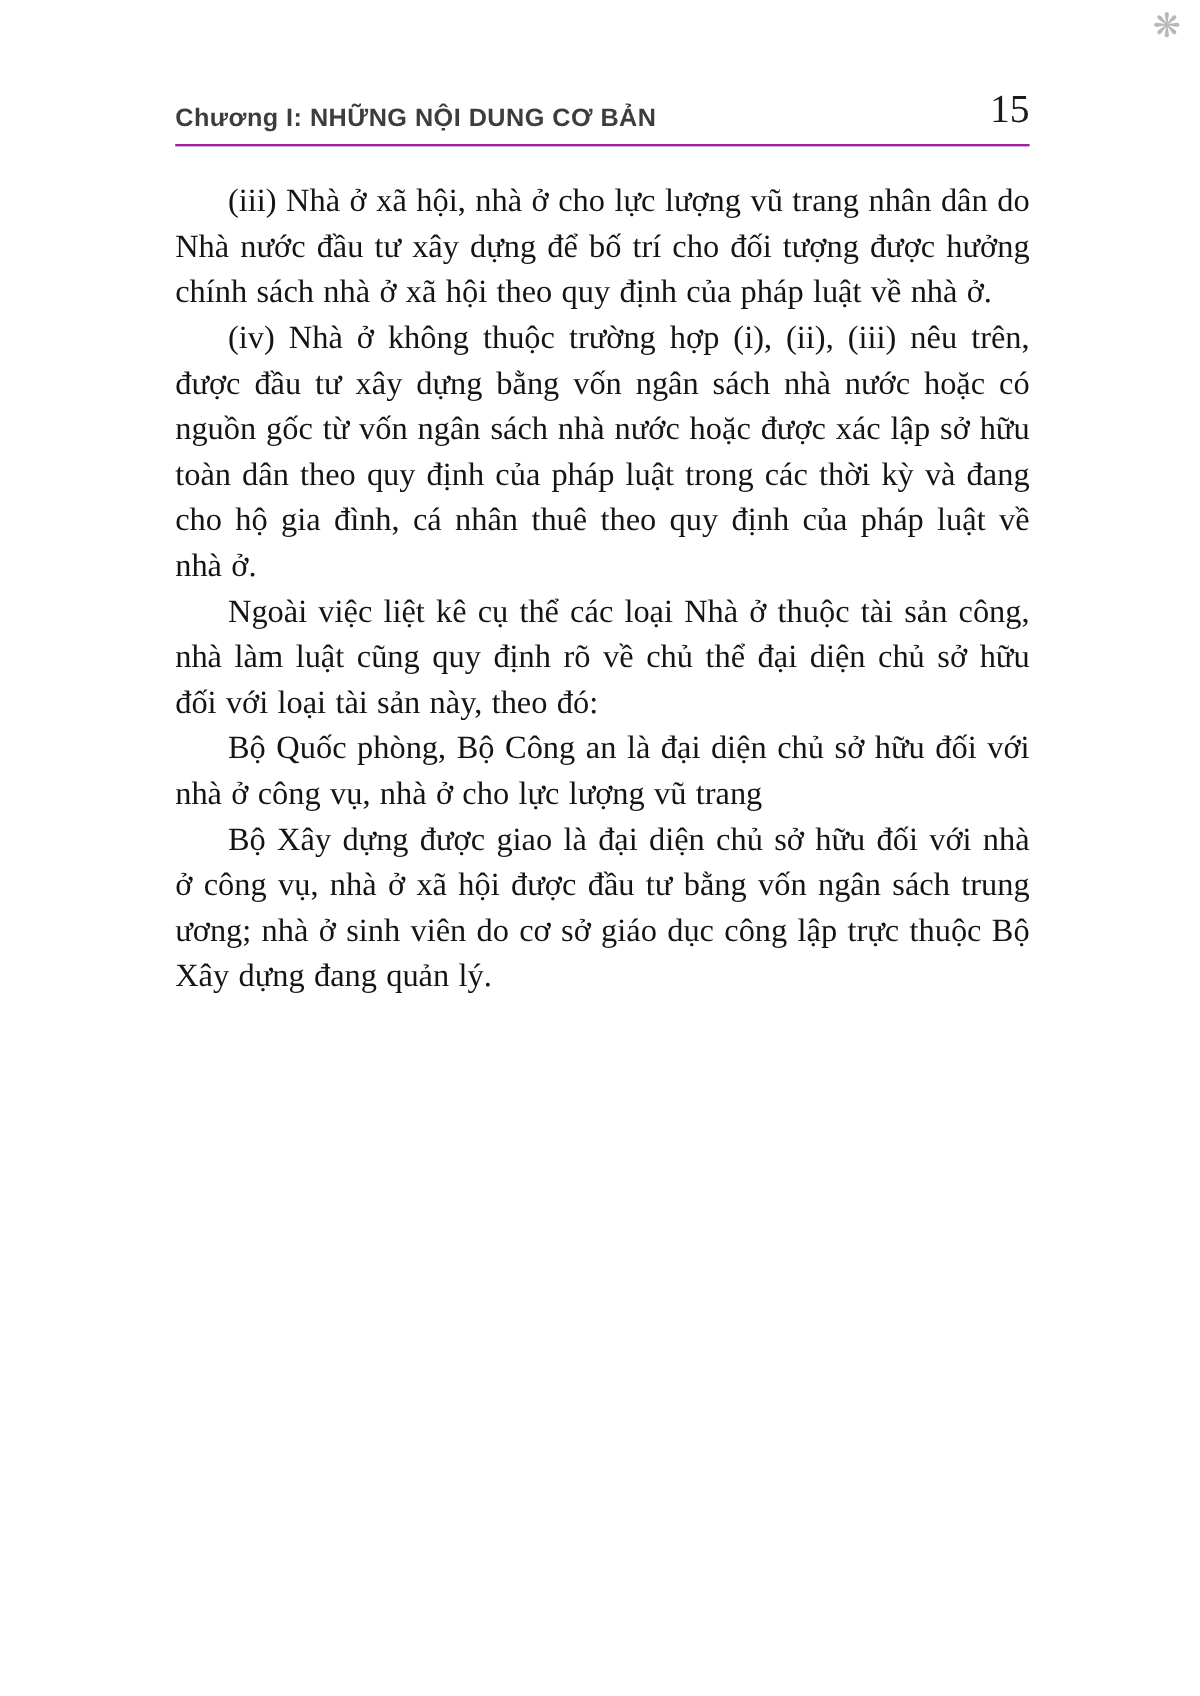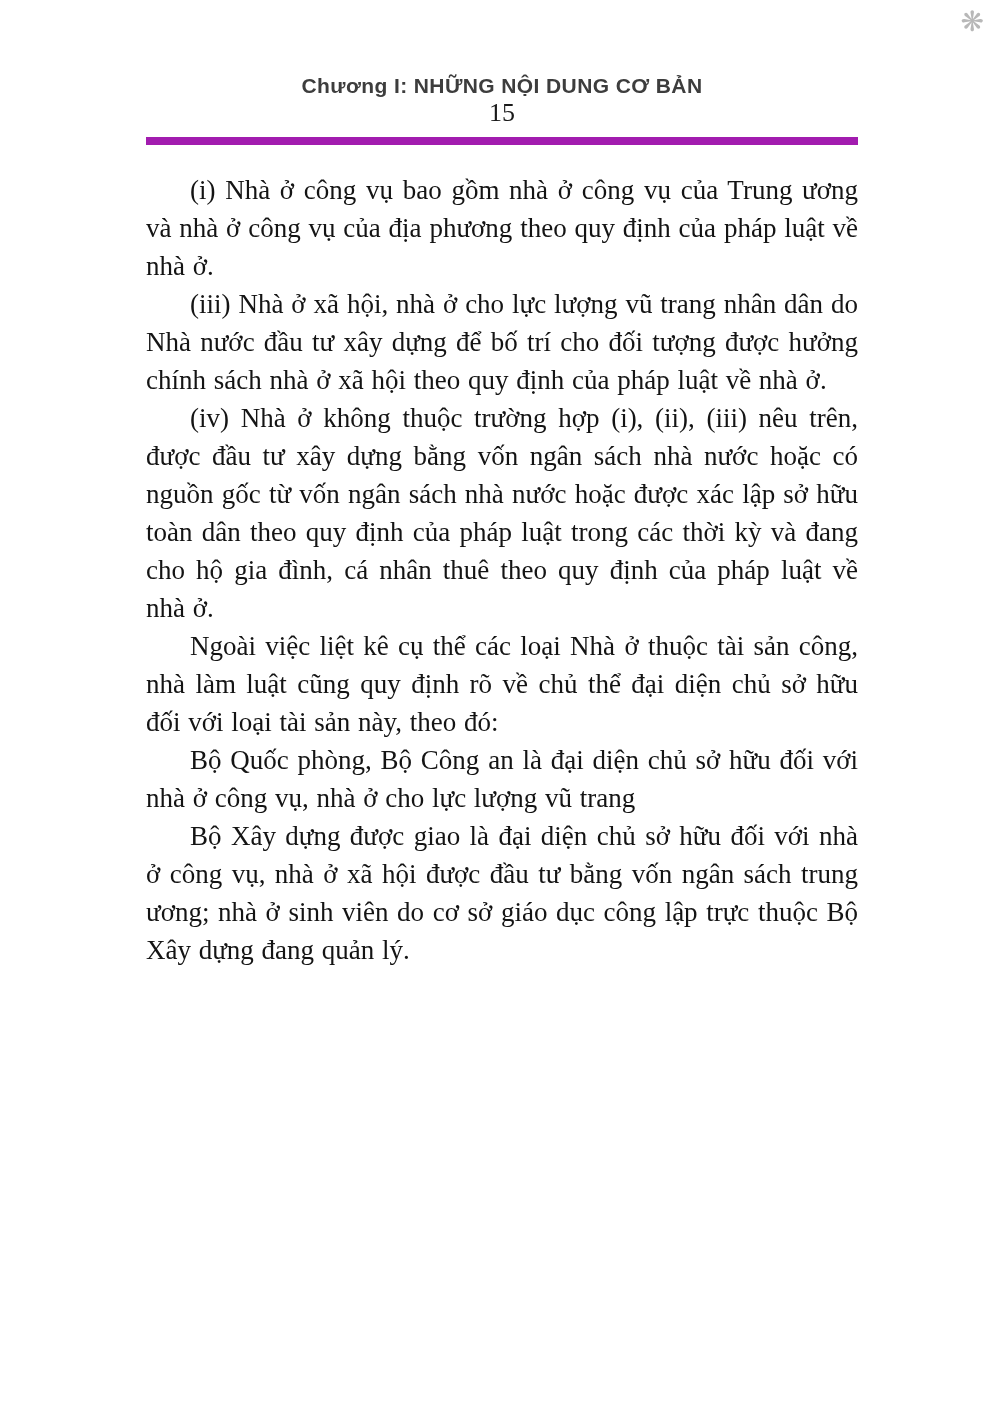--- a/index.html
+++ b/index.html
@@ -28,35 +28,34 @@
   }
   .content {
     width: 712px;
     margin-left: 146px;
     padding-top: 74px;
     box-sizing: border-box;
   }
   .header-row {
     display: flex;
     justify-content: space-between;
-    align-items: center;
-    border-bottom: 8px solid #a21caf;
+    align-items: flex-end;
+    border-bottom: 2px solid #a21caf;
     padding-bottom: 9px;
-    flex-direction: column;
   }
   .header-title {
     font-family: "Liberation Sans", sans-serif;
     font-weight: bold;
     font-size: 21px;
     color: #3d3d3d;
     letter-spacing: 0.4px;
   }
   .page-number {
     font-family: "Liberation Serif", serif;
-    font-size: 26px;
+    font-size: 33px;
     color: #1a1a1a;
   }
   .body-text {
     margin-top: 26px;
   }
   .para {
     margin: 0;
     font-size: 27px;
     line-height: 38px;
     text-align: justify;
@@ -73,21 +72,20 @@
   <div class="deco">❋</div>
 
   <div class="content">
 
     <div class="header-row">
       <span class="header-title">Chương I: NHỮNG NỘI DUNG CƠ BẢN</span>
       <span class="page-number">15</span>
     </div>
 
     <div class="body-text">
-        <p class="para">(i) Nhà ở công vụ bao gồm nhà ở công vụ của Trung ương và nhà ở công vụ của địa phương theo quy định của pháp luật về nhà ở.</p>
         <p class="para">(iii) Nhà ở xã hội, nhà ở cho lực lượng vũ trang nhân dân do Nhà nước đầu tư xây dựng để bố trí cho đối tượng được hưởng chính sách nhà ở xã hội theo quy định của pháp luật về nhà ở.</p>
         <p class="para">(iv) Nhà ở không thuộc trường hợp (i), (ii), (iii) nêu trên, được đầu tư xây dựng bằng vốn ngân sách nhà nước hoặc có nguồn gốc từ vốn ngân sách nhà nước hoặc được xác lập sở hữu toàn dân theo quy định của pháp luật trong các thời kỳ và đang cho hộ gia đình, cá nhân thuê theo quy định của pháp luật về nhà ở.</p>
         <p class="para">Ngoài việc liệt kê cụ thể các loại Nhà ở thuộc tài sản công, nhà làm luật cũng quy định rõ về chủ thể đại diện chủ sở hữu đối với loại tài sản này, theo đó:</p>
         <p class="para">Bộ Quốc phòng, Bộ Công an là đại diện chủ sở hữu đối với nhà ở công vụ, nhà ở cho lực lượng vũ trang</p>
         <p class="para">Bộ Xây dựng được giao là đại diện chủ sở hữu đối với nhà ở công vụ, nhà ở xã hội được đầu tư bằng vốn ngân sách trung ương; nhà ở sinh viên do cơ sở giáo dục công lập trực thuộc Bộ Xây dựng đang quản lý.</p>
       </div>
 
   </div>
 </div>
 

